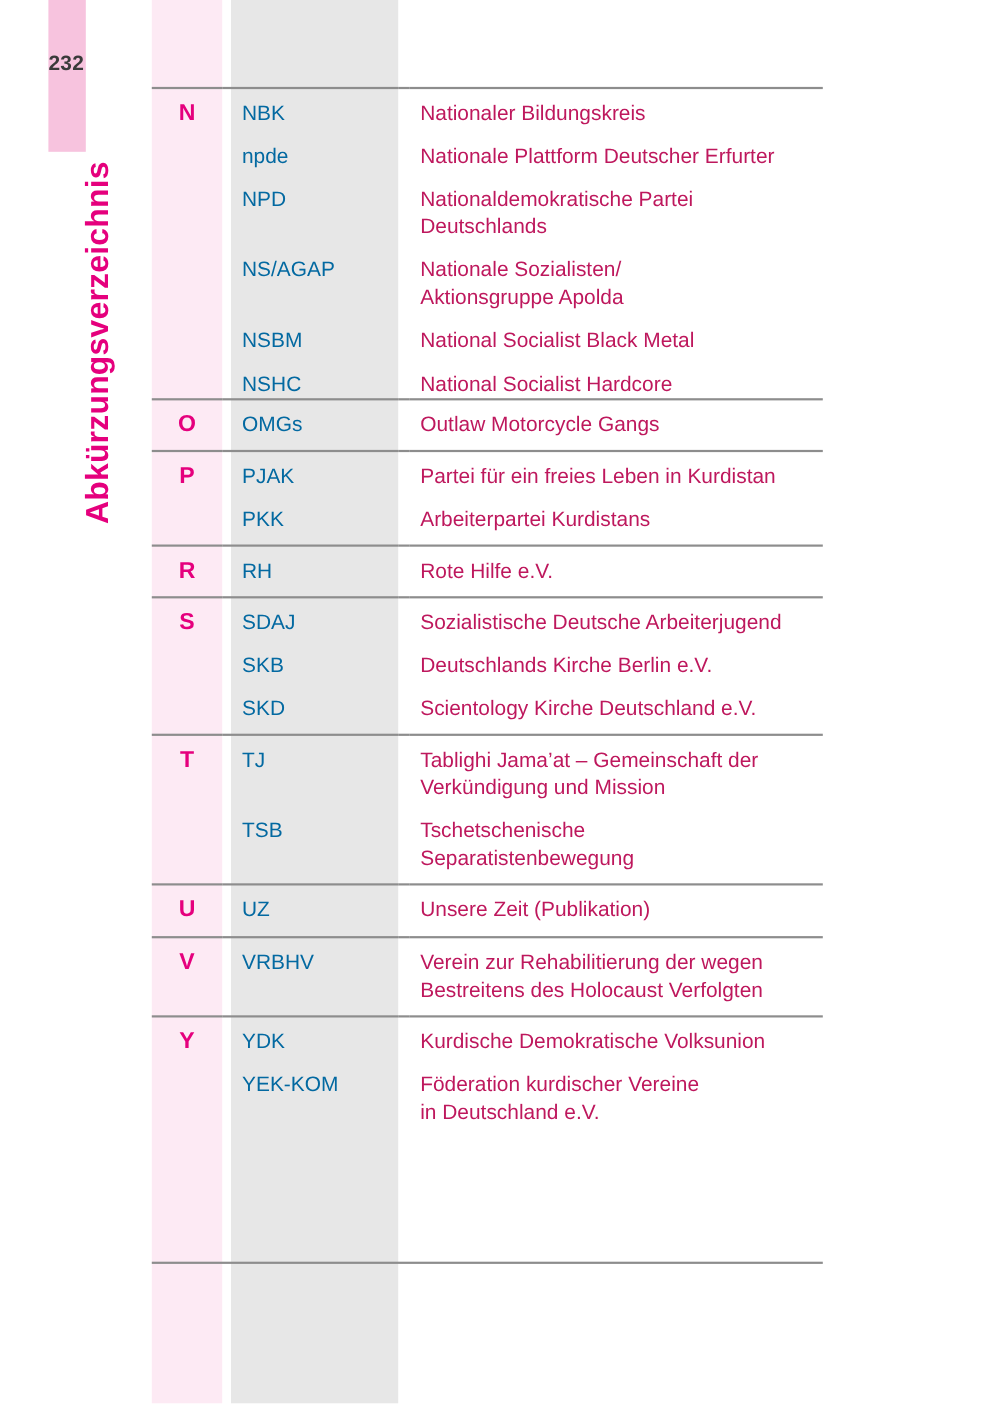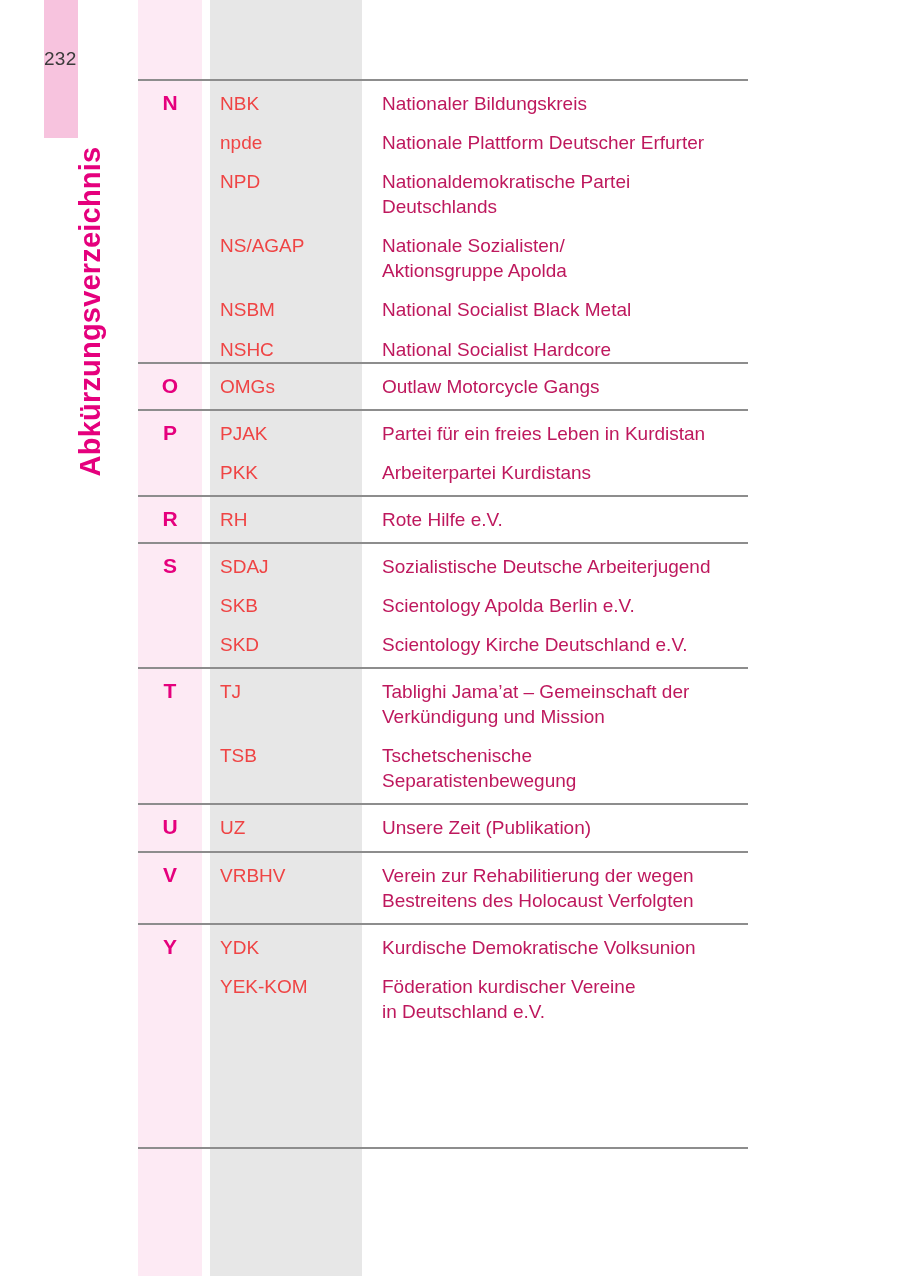--- a/index.html
+++ b/index.html
@@ -17,20 +17,21 @@
   }
 
   
   .page-number {
     position: absolute;
     left: 44px;
     top: 48px;
     font-size: 19px;
     color: #3a3a3a;
     letter-spacing: 0.3px;
+    font-weight: bold;
   }
   .pink-tab {
     position: absolute;
     left: 44px;
     top: 0;
     width: 34px;
     height: 138px;
     background: #f7c3de;
   }
   .side-title {
@@ -95,21 +96,21 @@
   }
   .letter-cell {
     text-align: center;
     color: #e5007d;
     font-weight: bold;
     font-size: 21px;
     padding-top: 10px !important;
   }
   .abbr-cell {
     font-size: 19px;
-    color: #ef4444;
+    color: #0369a1;
     padding: 10px 0 0 10px !important;
     line-height: 1.32;
   }
   .term-cell {
     font-size: 19px;
     color: #be185d;
     padding: 10px 0 0 10px !important;
     line-height: 1.32;
   }
   .sub-row .abbr-cell,
@@ -222,21 +223,21 @@
           <td></td>
           <td class="abbr-cell">SDAJ</td>
           <td></td>
           <td class="term-cell">Sozialistische Deutsche Arbeiterjugend</td>
         </tr>
         <tr class="sub-row">
           <td class="letter-cell"></td>
           <td></td>
           <td class="abbr-cell">SKB</td>
           <td></td>
-          <td class="term-cell">Scientology Apolda Berlin e.V.</td>
+          <td class="term-cell">Deutschlands Kirche Berlin e.V.</td>
         </tr>
         <tr class="sub-row pad-bottom">
           <td class="letter-cell"></td>
           <td></td>
           <td class="abbr-cell">SKD</td>
           <td></td>
           <td class="term-cell">Scientology Kirche Deutschland e.V.</td>
         </tr>
         <tr class="group-row">
           <td class="letter-cell">T</td>

